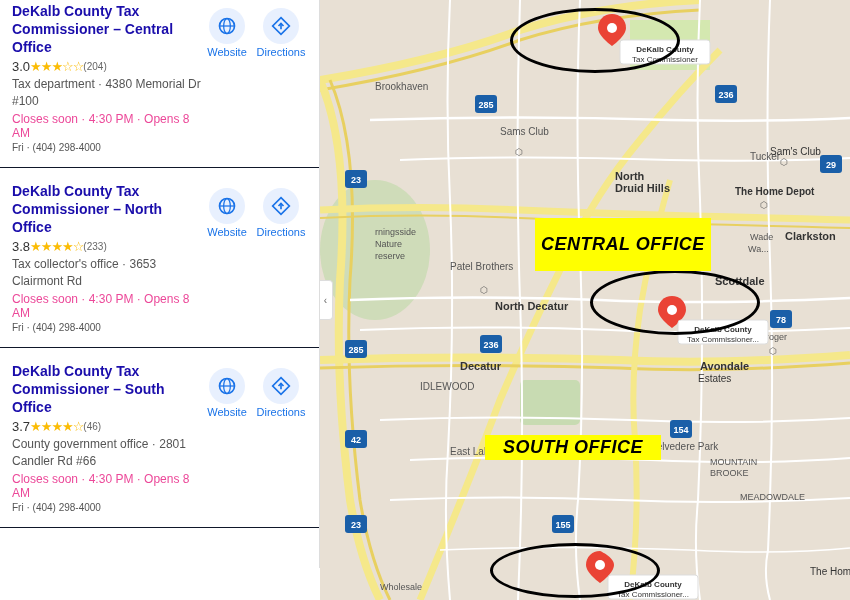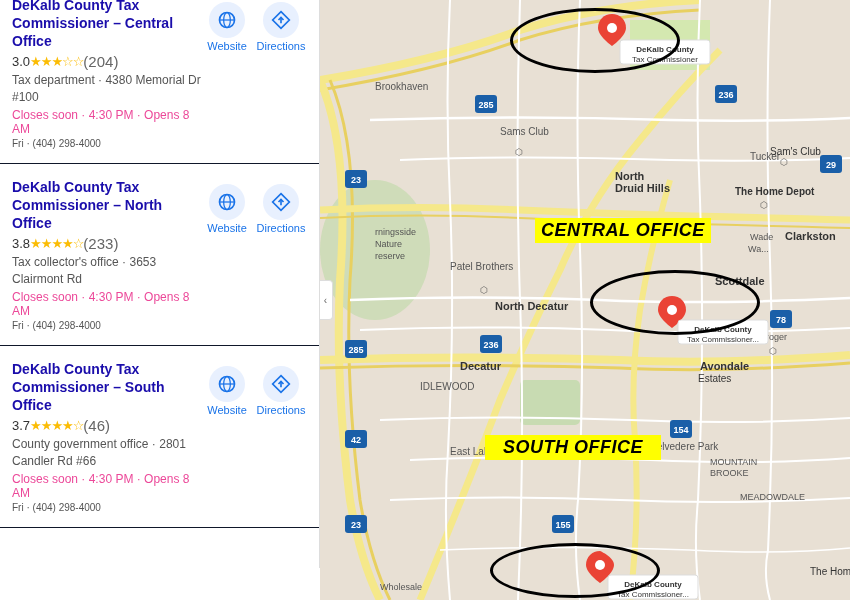--- a/index.html
+++ b/index.html
@@ -44,21 +44,21 @@
     }
 
     .result-meta {
       display: flex;
       align-items: center;
       margin-bottom: 2px;
     }
 
     .rating-num { font-size: 13px; color: #333; }
     .stars { color: #fbbc04; font-size: 13px; letter-spacing: -1px; }
-    .review-count { font-size: 15px; color: #666; }
+    .review-count { font-size: 10px; color: #666; }
 
     .result-info {
       font-size: 12px;
       color: #555;
       margin-bottom: 2px;
       line-height: 1.4;
     }
 
     .result-hours {
       font-size: 12px;
@@ -158,21 +158,21 @@
 
     
     .map-label-central {
       position: absolute;
       top: 218px;
       left: 215px;
       background: #ffff00;
       color: #000;
       font-weight: 900;
       font-size: 18px;
-      padding: 2px 6px;
+      padding: 16px 6px;
       font-style: italic;
       letter-spacing: 0.5px;
     }
 
     .map-label-south {
       position: absolute;
       top: 435px;
       left: 165px;
       background: #ffff00;
       color: #000;

